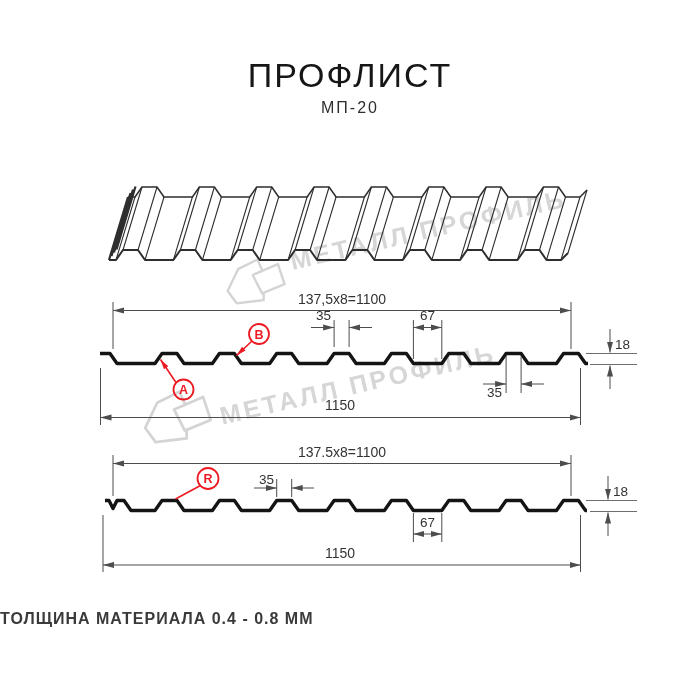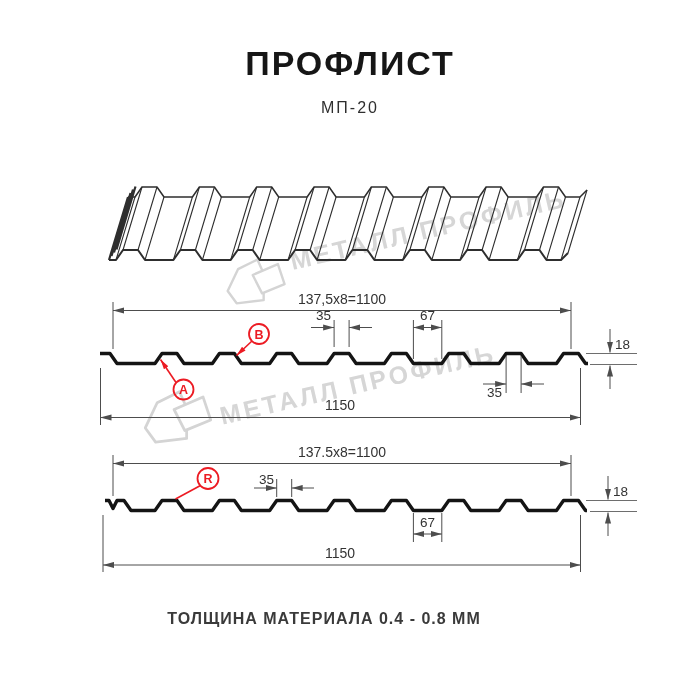--- a/index.html
+++ b/index.html
@@ -1,21 +1,21 @@
 <!DOCTYPE html>
 <html><head>
 <meta charset="utf-8">
 <style>
   html,body{margin:0;padding:0;background:#ffffff;}
   body{width:700px;height:700px;position:relative;overflow:hidden;
        font-family:"Liberation Sans","DejaVu Sans",sans-serif;}
   .hdr{position:absolute;left:0;width:700px;text-align:center;color:#161616;}
-  .title{top:44px;font-size:34px;font-weight:bold;letter-spacing:2px;}
+  .title{top:56px;font-size:34px;font-weight:normal;letter-spacing:2px;}
   .subtitle{top:99px;font-size:16px;font-weight:normal;letter-spacing:2px;color:#2e2e2e;}
-  .footer{position:absolute;left:0;top:610px;width:648px;text-align:center;
+  .footer{position:absolute;left:0;top:610px;width:648px;text-align:left;
           font-size:16px;font-weight:bold;letter-spacing:1px;color:#3a3a3a;}
   svg{position:absolute;left:0;top:0;}
   .dim{stroke:#4d4d4d;stroke-width:1;fill:none;}
   .ref{stroke:#6e6e6e;stroke-width:1;fill:none;}
   .dimtxt{fill:#333333;font-size:13.5px;}
   .bigtxt{fill:#333333;font-size:14px;}
   .prof{stroke:#141414;stroke-width:3.4;fill:none;stroke-linejoin:round;stroke-linecap:butt;}
   .sheet{stroke:#2e2e2e;fill:none;stroke-linejoin:round;}
   .red{stroke:#ec1b23;fill:none;}
   .redtxt{fill:#ec1b23;font-size:12.5px;font-weight:bold;}

